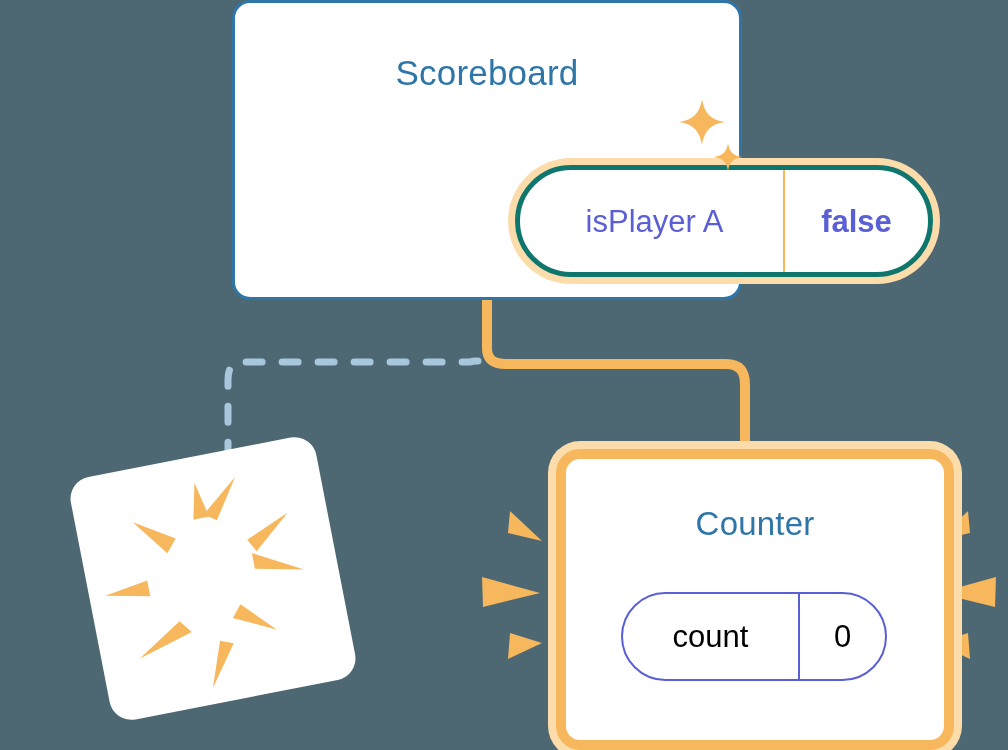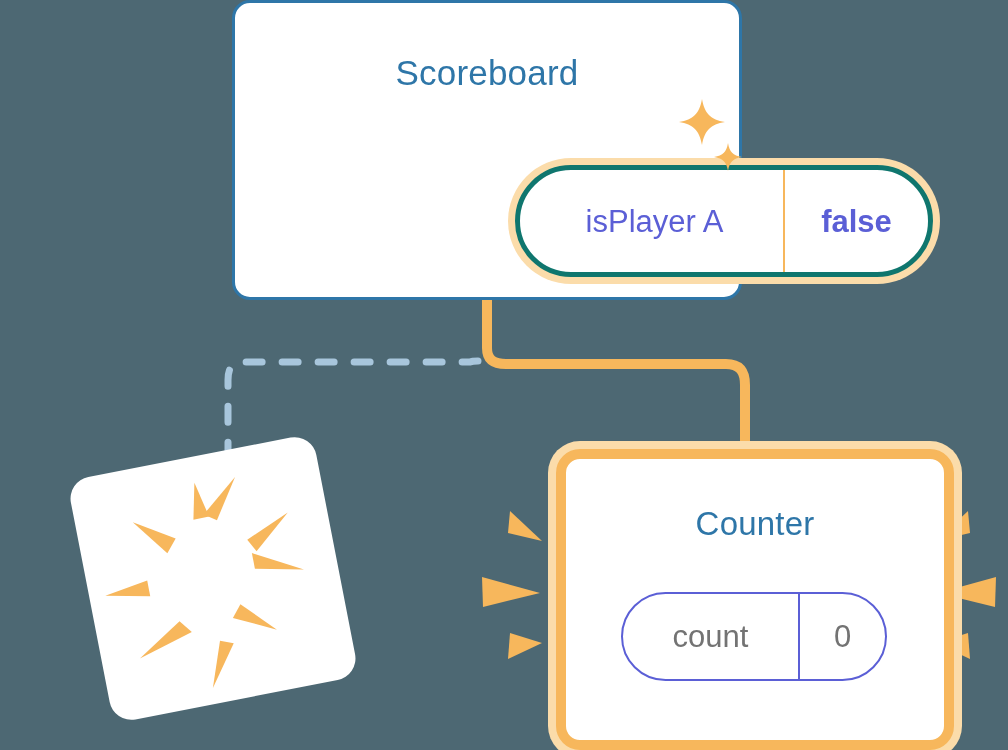--- a/index.html
+++ b/index.html
@@ -126,21 +126,21 @@
     border-radius: 999px;
     background: #ffffff;
     display: flex;
     align-items: stretch;
   }
   .pill-thin .pill-key,
   .pill-thin .pill-val {
     display: flex;
     align-items: center;
     justify-content: center;
-    color: #737373;
+    color: #000000;
     font-size: 31px;
     font-weight: 400;
     line-height: 1;
   }
   .pill-thin .pill-key { flex: 0 0 175px; }
   .pill-thin .pill-val {
     flex: 1 1 auto;
     border-left: 2px solid #5b5fd6;
   }
 

